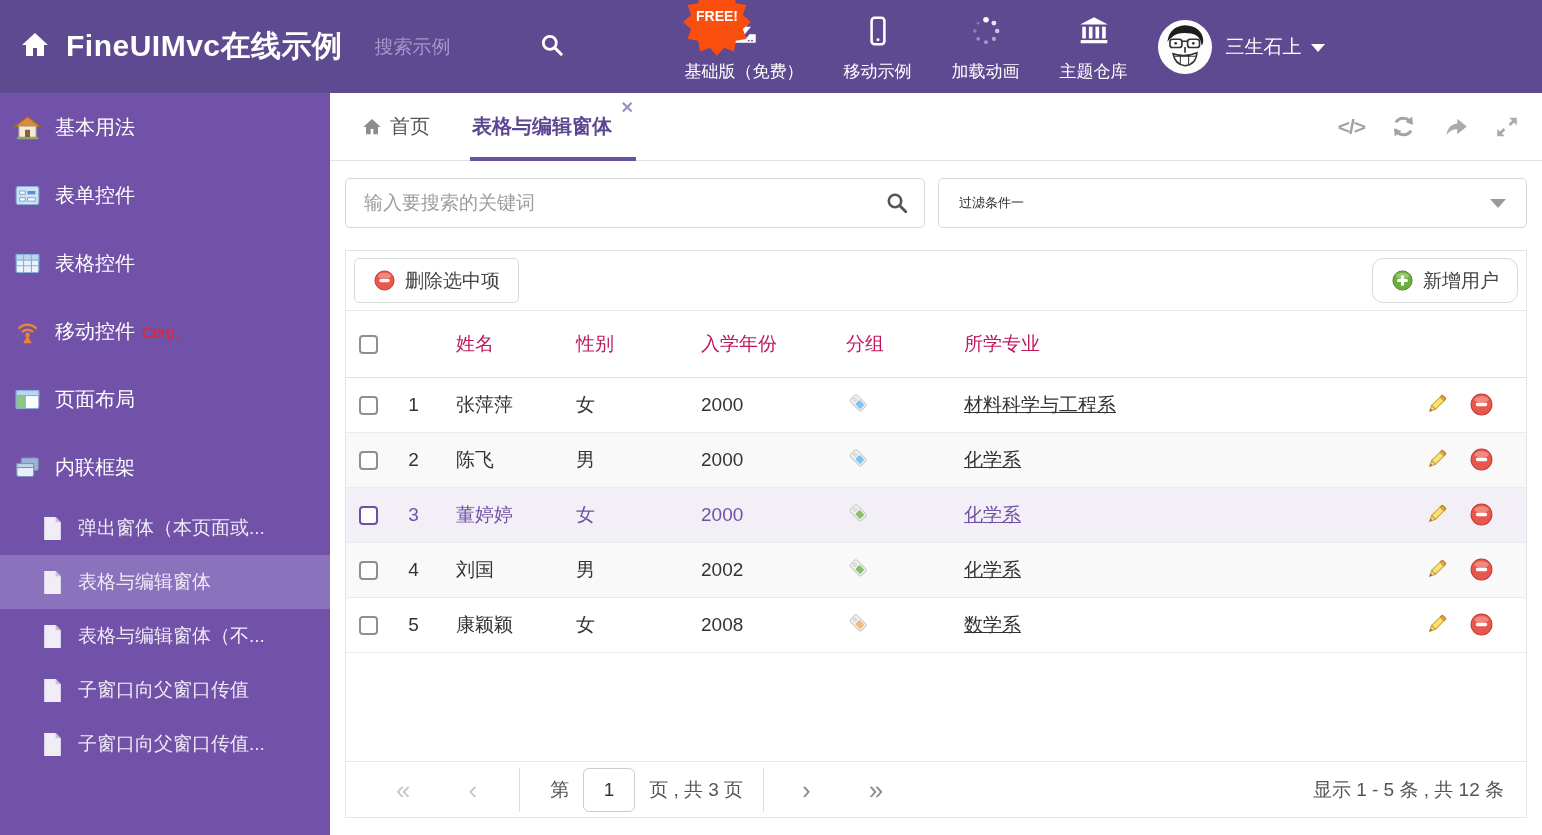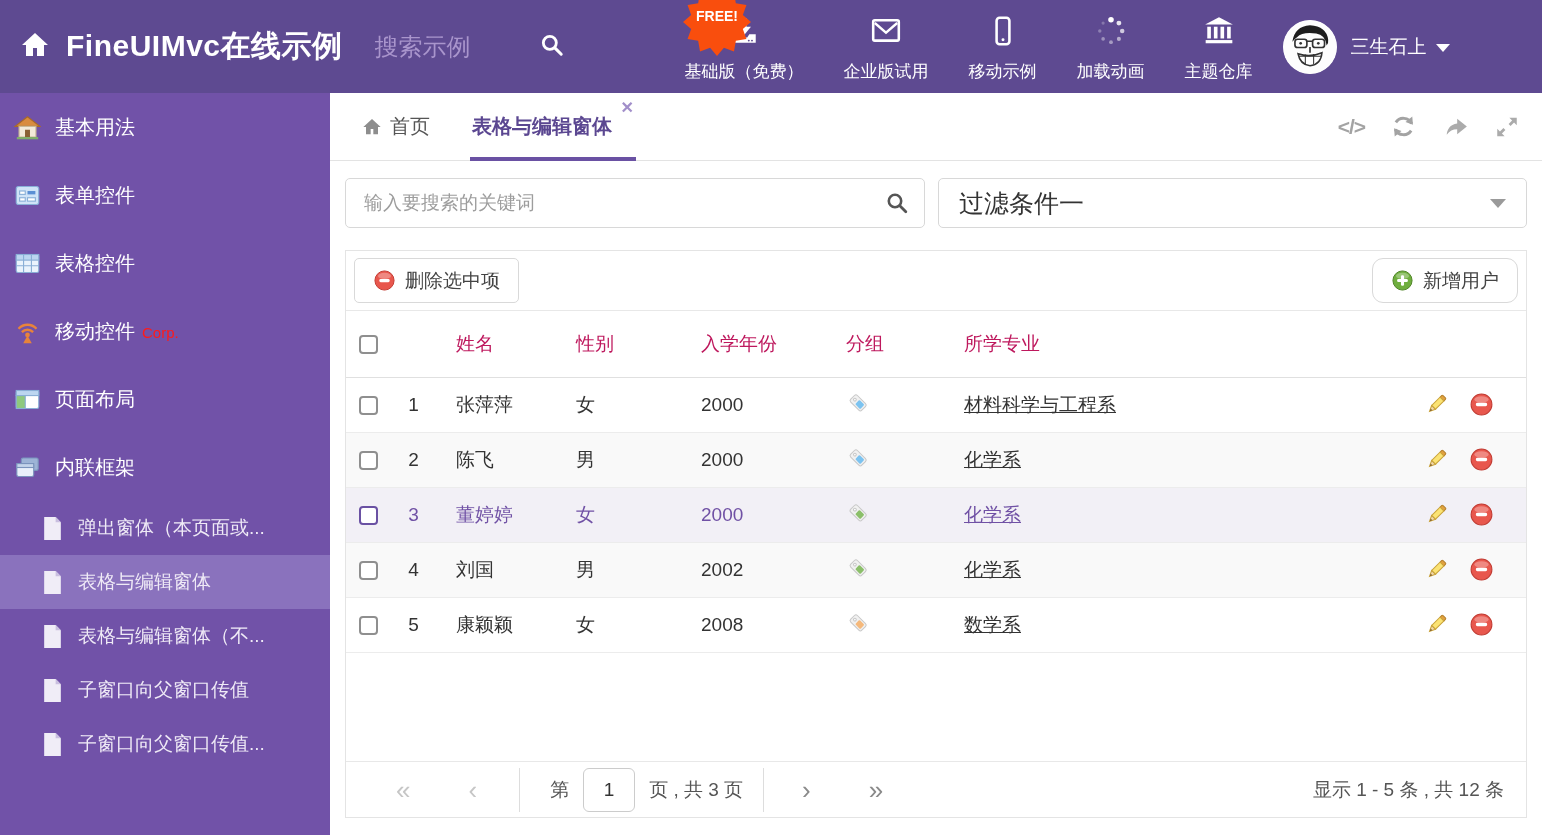--- a/index.html
+++ b/index.html
@@ -6,21 +6,21 @@
   html,body { width:1542px; height:835px; overflow:hidden;
     font-family:"Liberation Sans", sans-serif; background:#fff; }
 
   
   .topbar { position:absolute; left:0; top:0; width:1542px; height:93px;
     background:#5e4a91; display:flex; align-items:center; color:#fff; z-index:5; }
   .topbar .home-ic { margin-left:20px; }
   .app-title { font-size:30px; font-weight:bold; margin-left:16px; letter-spacing:0.5px; }
   .top-search { margin-left:32px; display:flex; align-items:center; }
   .top-search input { background:transparent; border:none; outline:none; width:150px;
-    font-size:24px; color:#fef9c3; font-family:inherit; }
+    font-size:19px; color:#fef9c3; font-family:inherit; }
   .top-search input::placeholder { color:#a995cc; }
   .top-search .mag { margin-left:14px; }
   .free-badge { position:absolute; left:683px; top:-12px; width:68px; height:68px; }
   .free-badge svg { width:68px; height:68px; }
   .free-badge .txt { position:absolute; left:0; top:20px; width:68px; text-align:center;
     font-size:14px; font-weight:bold; color:#fff; }
   .topnav { display:flex; align-items:flex-start; gap:40px; margin-left:120px; margin-top:4px; }
   .nav-item { display:flex; flex-direction:column; align-items:center; gap:9px; cursor:pointer; }
   .nav-item .lbl { font-size:17px; color:#fff; white-space:nowrap; }
   .avatar { margin-left:30px; width:54px; height:54px; border-radius:50%; overflow:hidden;
@@ -68,21 +68,21 @@
   .filter-row { display:flex; gap:13px; }
   .search-box { width:580px; height:50px; border:1px solid #d8d8d8; border-radius:5px;
     display:flex; align-items:center; background:#fff; }
   .search-box input { flex:1; border:none; outline:none; font-size:19px; padding:0 18px;
     color:#333; font-family:inherit; }
   .search-box input::placeholder { color:#9d9d9d; }
   .search-box .mag-btn { width:54px; height:100%; display:flex; align-items:center;
     justify-content:center; cursor:pointer; }
   .dropdown { flex:1; height:50px; border:1px solid #d8d8d8; border-radius:5px;
     display:flex; align-items:center; padding:0 20px; cursor:pointer; background:#fff; }
-  .dropdown .val { font-size:25px; color:#333; }
+  .dropdown .val { font-size:13px; color:#333; }
   .dropdown .dd-caret { margin-left:auto; width:0; height:0; border-left:8px solid transparent;
     border-right:8px solid transparent; border-top:9px solid #9a9a9a; }
 
   .panel { margin-top:22px; border:1px solid #e4e4e4; height:568px; display:flex; flex-direction:column; }
   .toolbar { height:60px; border-bottom:1px solid #e8e8e8; display:flex; align-items:center; padding:0 8px; }
   .btn { height:45px; border:1px solid #d9d9d9; border-radius:5px; background:#fff;
     display:flex; align-items:center; gap:9px; padding:14px 18px; font-size:19px; color:#444;
     cursor:pointer; font-family:inherit; }
   .btn.add { margin-left:auto;border-radius:11px; }
 
@@ -146,27 +146,20 @@
     <span><svg width="32" height="32" viewBox="0 0 30 30">
             <rect x="12.7" y="3" width="4.6" height="9" fill="#fff"></rect>
             <polygon points="8.5,11 21.5,11 15,19" fill="#fff"></polygon>
             <path d="M4 18h6l2 3h6l2-3h6v8H4z" fill="#fff"></path>
             <circle cx="22.5" cy="24" r="0.9" fill="#5e4a91"></circle>
             <circle cx="19.5" cy="24" r="0.9" fill="#5e4a91"></circle>
           </svg></span>
     <span class="lbl">基础版（免费）</span>
   </span>
 
-  <span class="nav-item">
-    <span><svg width="32" height="32" viewBox="0 0 30 30">
-            <rect x="3" y="5" width="24" height="19" rx="1.5" fill="none" stroke="#fff" stroke-width="2.4"></rect>
-            <path d="M4.5 7.5 15 16.5 25.5 7.5" fill="none" stroke="#fff" stroke-width="2.2"></path>
-          </svg></span>
-    <span class="lbl">企业版试用</span>
-  </span>
 
   <span class="nav-item">
     <span><svg width="32" height="32" viewBox="0 0 30 30">
             <rect x="9" y="2.5" width="12" height="25" rx="2.8" fill="none" stroke="#fff" stroke-width="2.4"></rect>
             <circle cx="15" cy="23.2" r="1.4" fill="#fff"></circle>
           </svg></span>
     <span class="lbl">移动示例</span>
   </span>
 
   <span class="nav-item">

